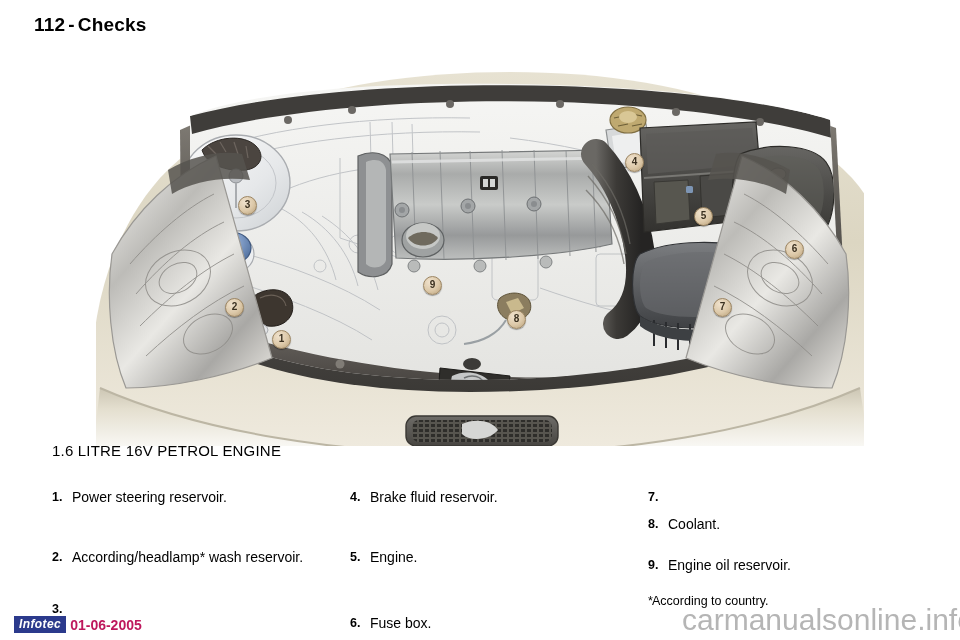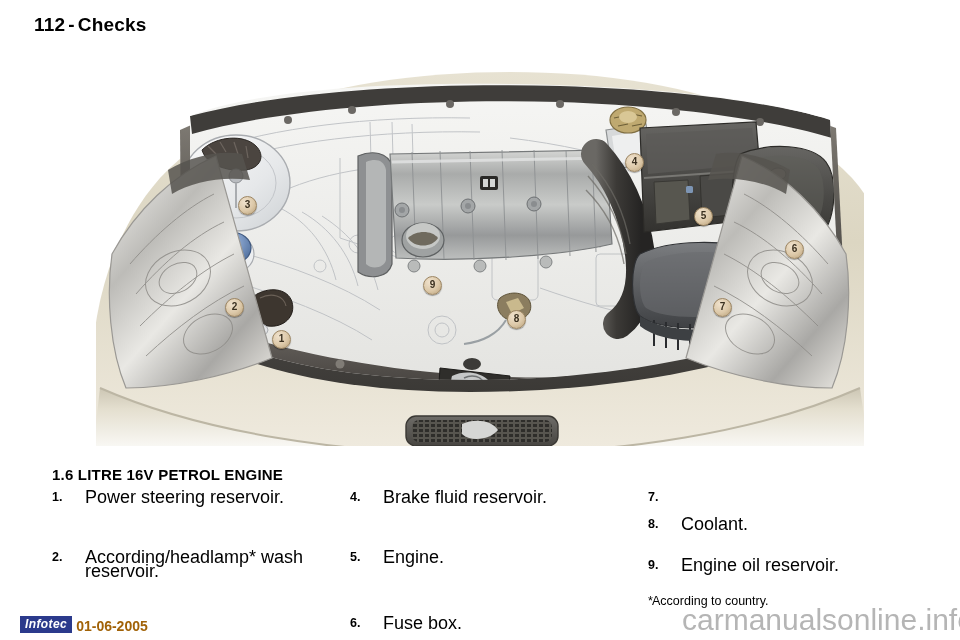--- a/index.html
+++ b/index.html
@@ -52,23 +52,23 @@
     font-weight: bold;
     line-height: 15px;
     text-align: center;
     font-family: "Liberation Sans", sans-serif;
   }
 
   
   #spec-title {
     position: absolute;
     left: 52px;
-    top: 466px;
+    top: 442px;
     font-size: 15px;
-    font-weight: bold;
+    font-weight: normal;
     letter-spacing: 0.2px;
     white-space: nowrap;
   }
 
   .parts-col { position: absolute; }
   #col-1 { left: 52px;  top: 490px; width: 285px; }
   #col-2 { left: 350px; top: 490px; width: 285px; }
   #col-3 { left: 648px; top: 490px; width: 290px; }
 
   .part-item {
@@ -79,54 +79,54 @@
   }
   .part-num {
     position: absolute;
     left: 0;
     top: 0;
     font-weight: bold;
     font-size: 12.5px;
   }
   .part-label {
     display: block;
-    margin-left: 33px;
-    font-size: 18px;
+    margin-left: 20px;
+    font-size: 14px;
     line-height: 14px;
   }
 
   .footnote {
     position: relative;
     font-size: 12.5px;
     line-height: 14px;
   }
   .footnote .fn-star { position: absolute; left: 0; top: 0; }
   .footnote .fn-text { display: block; margin-left: 4px; }
 
   
   #footer {
     position: absolute;
-    left: 20px;
+    left: 14px;
     top: 616px;
     display: flex;
-    align-items: flex-end;
+    align-items: center;
   }
   #infotec-logo {
     background: #2b3a8c;
     color: #ffffff;
     font-size: 12px;
     font-weight: bold;
     font-style: italic;
     letter-spacing: 0.4px;
     padding: 1px 5px 2px 5px;
     line-height: 14px;
     font-family: "Liberation Sans", sans-serif;
   }
   #footer-date {
-    color: #a16207;
+    color: #be185d;
     font-size: 14px;
     font-weight: bold;
     margin-left: 4px;
     line-height: 14px;
   }
 
   
   #watermark {
     position: absolute;
     left: 682px;

